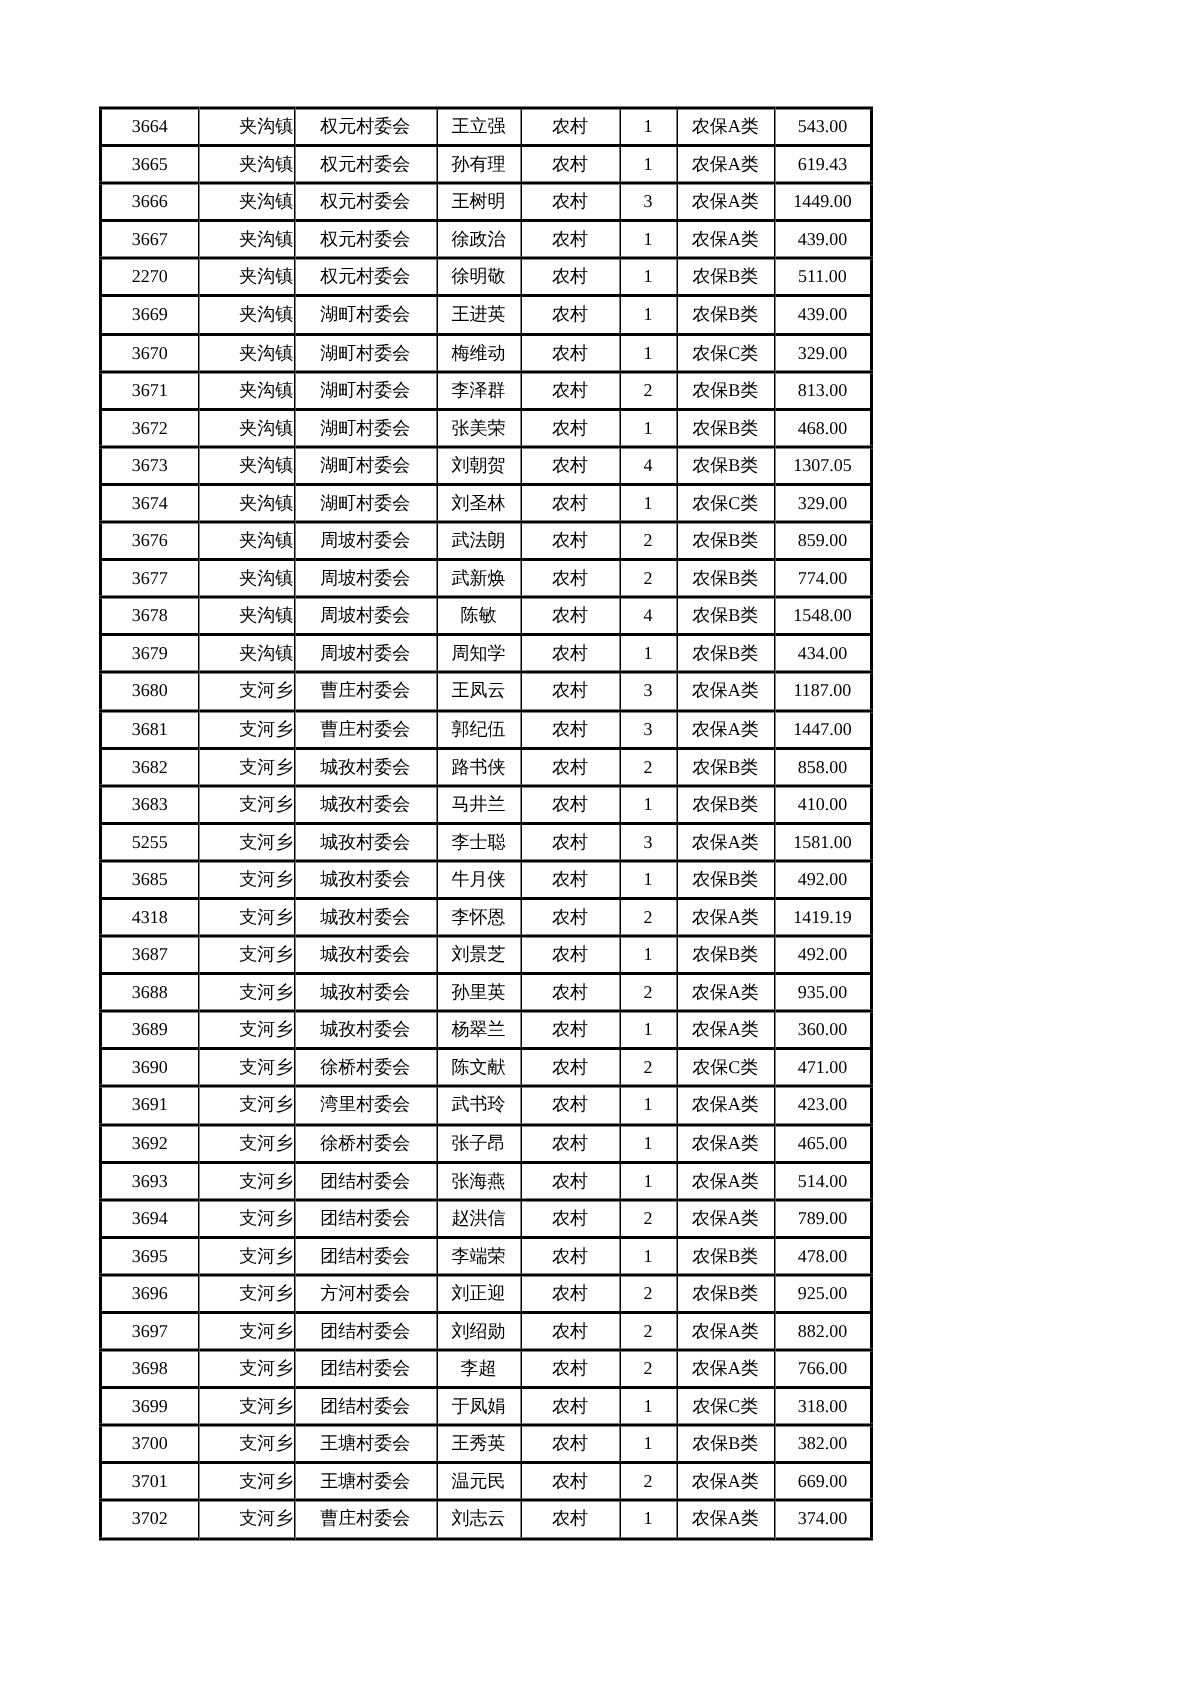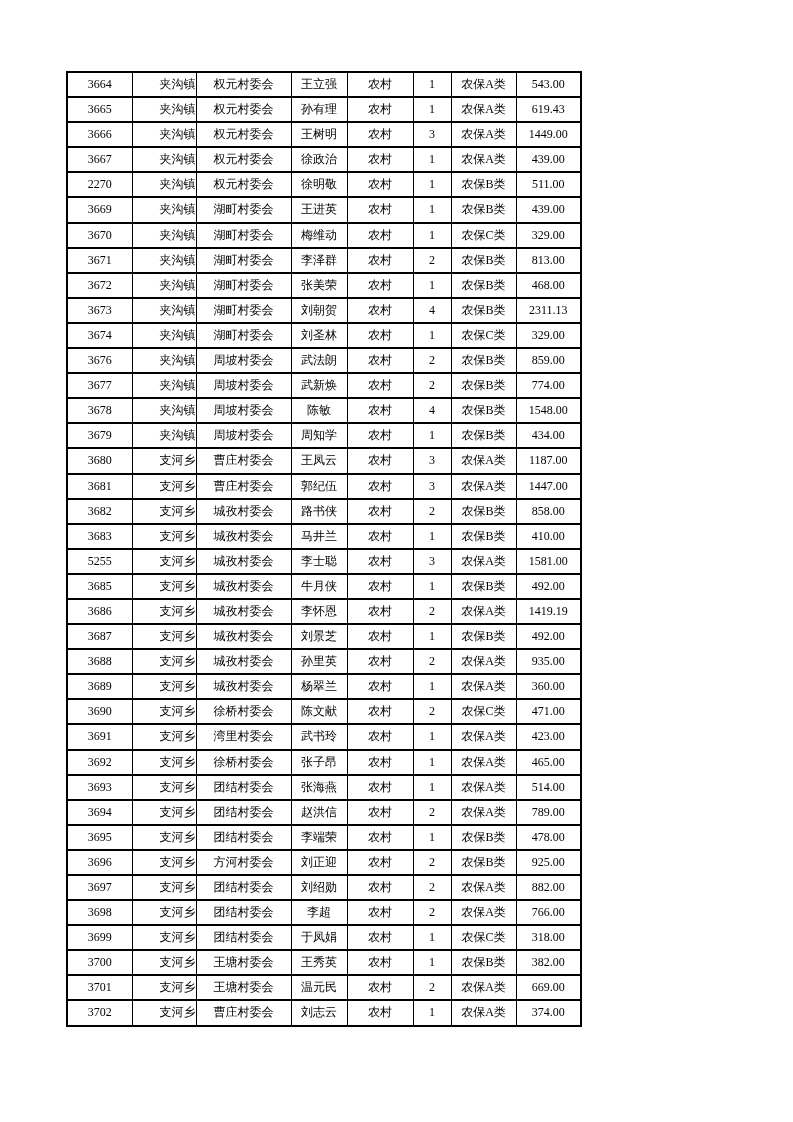--- a/index.html
+++ b/index.html
@@ -159,21 +159,21 @@
           <td class="col-amount">468.00</td>
         </tr>
         <tr>
           <td class="col-serial">3673</td>
           <td class="col-town">夹沟镇</td>
           <td class="col-village">湖町村委会</td>
           <td class="col-name">刘朝贺</td>
           <td class="col-residence">农村</td>
           <td class="col-count">4</td>
           <td class="col-category">农保B类</td>
-          <td class="col-amount">2311.13</td>
+          <td class="col-amount">1307.05</td>
         </tr>
         <tr>
           <td class="col-serial">3674</td>
           <td class="col-town">夹沟镇</td>
           <td class="col-village">湖町村委会</td>
           <td class="col-name">刘圣林</td>
           <td class="col-residence">农村</td>
           <td class="col-count">1</td>
           <td class="col-category">农保C类</td>
           <td class="col-amount">329.00</td>
@@ -272,21 +272,21 @@
           <td class="col-serial">3685</td>
           <td class="col-town">支河乡</td>
           <td class="col-village">城孜村委会</td>
           <td class="col-name">牛月侠</td>
           <td class="col-residence">农村</td>
           <td class="col-count">1</td>
           <td class="col-category">农保B类</td>
           <td class="col-amount">492.00</td>
         </tr>
         <tr>
-          <td class="col-serial">3686</td>
+          <td class="col-serial">4318</td>
           <td class="col-town">支河乡</td>
           <td class="col-village">城孜村委会</td>
           <td class="col-name">李怀恩</td>
           <td class="col-residence">农村</td>
           <td class="col-count">2</td>
           <td class="col-category">农保A类</td>
           <td class="col-amount">1419.19</td>
         </tr>
         <tr>
           <td class="col-serial">3687</td>

